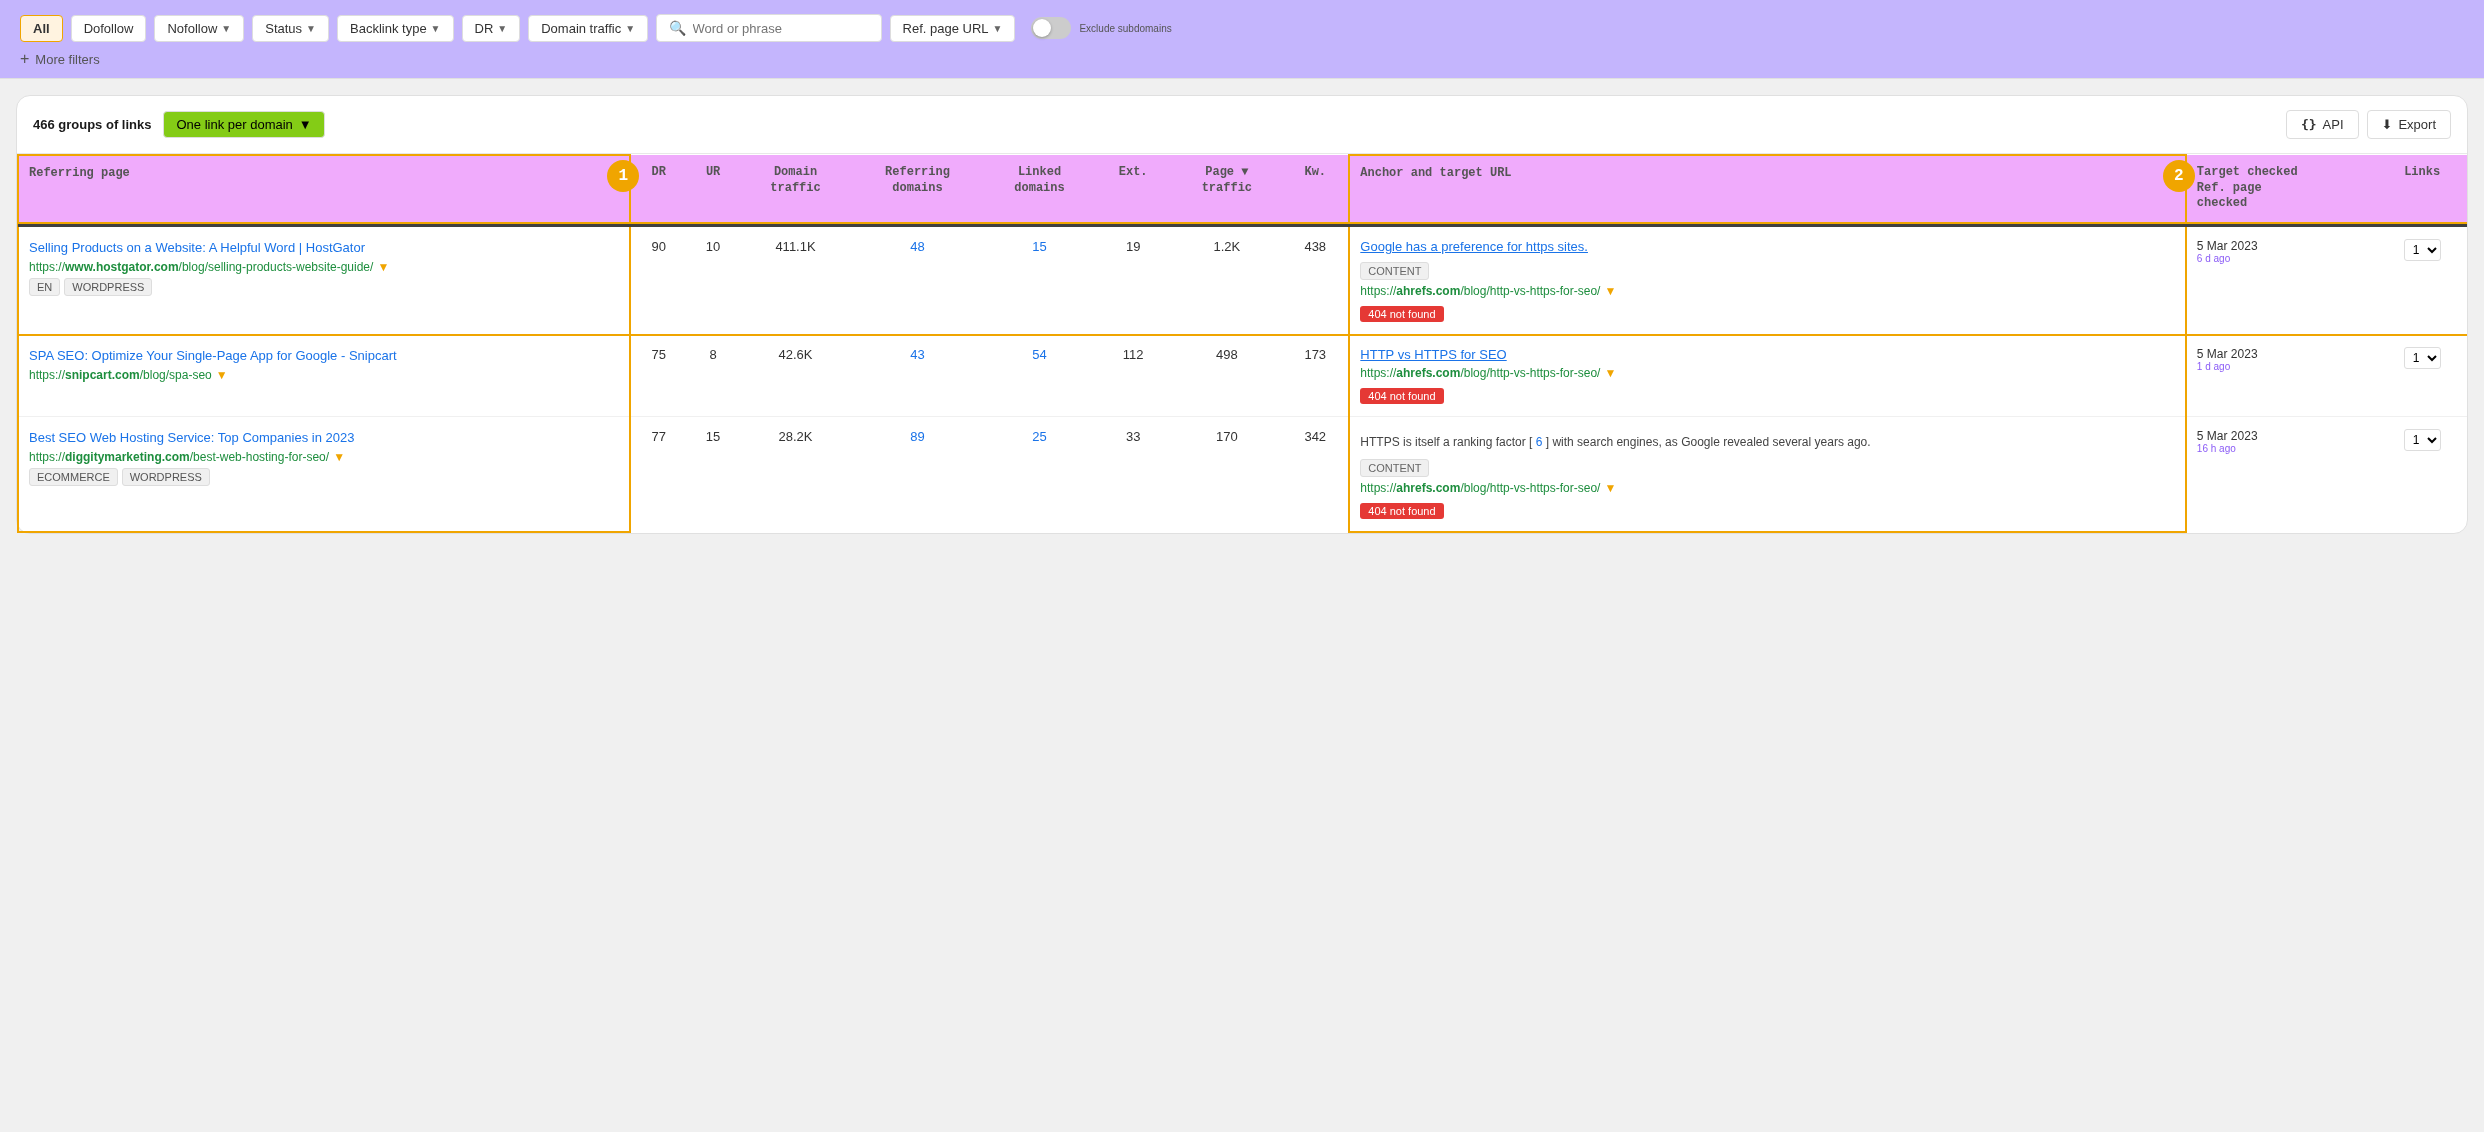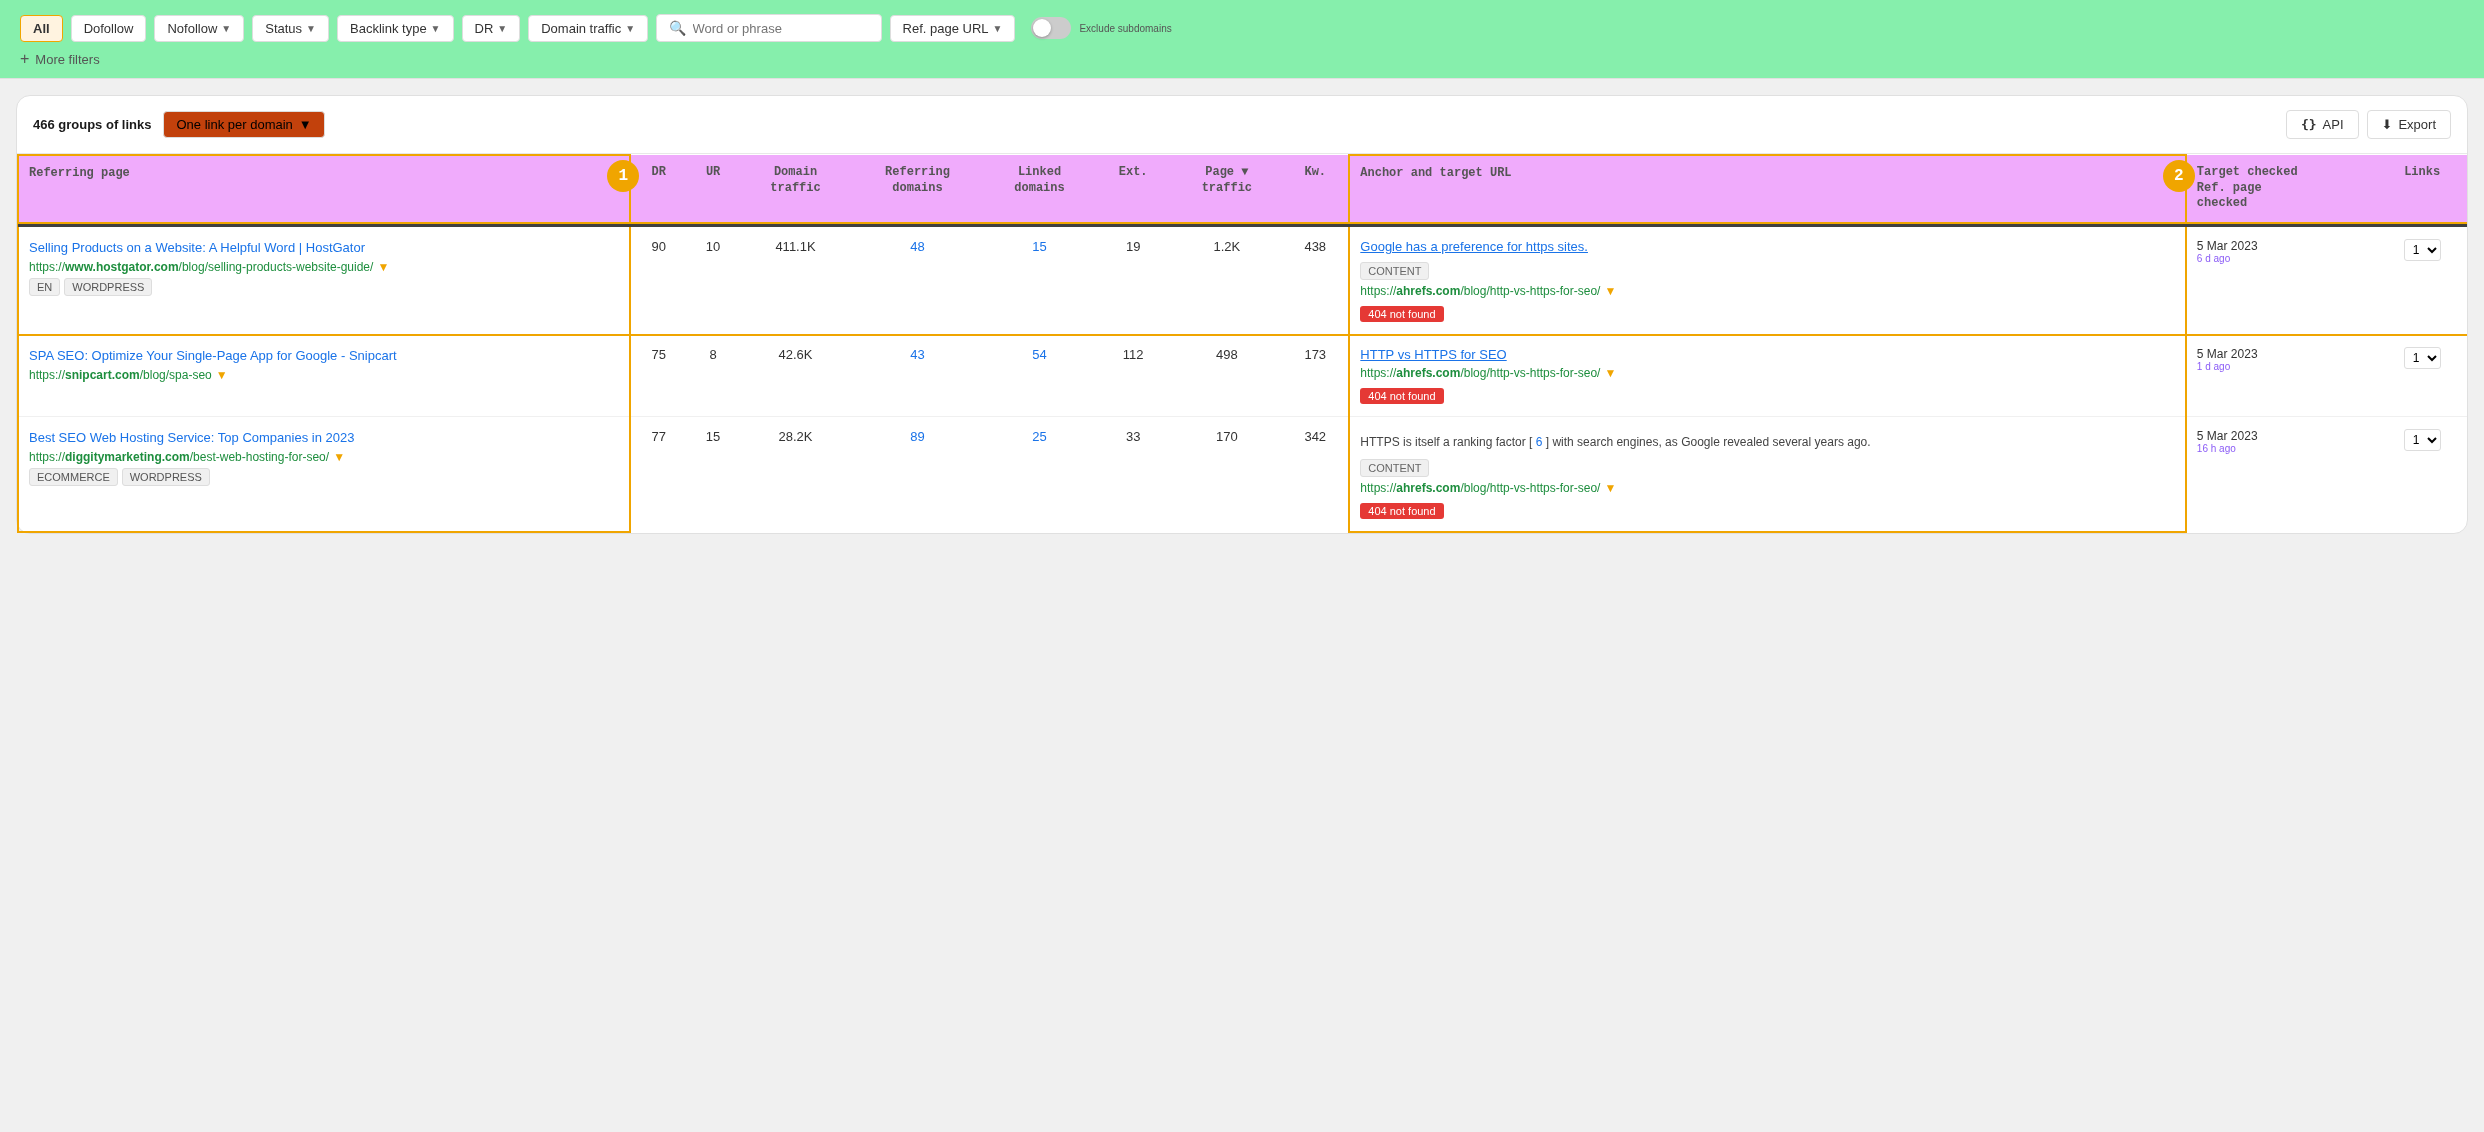--- a/index.html
+++ b/index.html
@@ -9,42 +9,42 @@
 
     
     .header { background: #fff; padding: 14px 20px; display: flex; align-items: center; gap: 16px; border-bottom: 1px solid #e0e0e0; }
     .hamburger { display: flex; flex-direction: column; gap: 4px; cursor: pointer; }
     .hamburger span { display: block; width: 18px; height: 2px; background: #555; }
     .page-title { font-size: 20px; font-weight: 700; color: #1a1a1a; }
     .help-icon { width: 18px; height: 18px; border-radius: 50%; border: 2px solid #999; display: flex; align-items: center; justify-content: center; font-size: 11px; color: #999; font-weight: 700; cursor: pointer; }
     .how-to-use { color: #666; font-size: 14px; cursor: pointer; }
 
     
-    .filter-bar { background: #86efac; padding: 14px 20px 10px; border-bottom: 1px solid #e0e0e0; }
+    .filter-bar { background: #c4b5fd; padding: 14px 20px 10px; border-bottom: 1px solid #e0e0e0; }
     .filter-row { display: flex; align-items: center; gap: 8px; flex-wrap: wrap; }
     .filter-btn { display: flex; align-items: center; gap: 4px; padding: 5px 12px; border: 1px solid #ddd; border-radius: 4px; background: #fff; cursor: pointer; font-size: 13px; color: #333; white-space: nowrap; }
     .filter-btn.active { background: #fff3e0; border-color: #f0a500; color: #333; font-weight: 600; }
     .filter-btn .chevron { font-size: 10px; color: #666; }
     .search-box { display: flex; align-items: center; gap: 6px; padding: 5px 12px; border: 1px solid #ddd; border-radius: 4px; background: #fff; min-width: 180px; }
     .search-box input { border: none; outline: none; font-size: 13px; color: #999; width: 100%; background: transparent; }
     .search-icon { color: #aaa; font-size: 14px; }
     .toggle-wrapper { display: flex; align-items: center; gap: 8px; margin-left: 8px; }
     .toggle { width: 40px; height: 22px; background: #ccc; border-radius: 11px; position: relative; cursor: pointer; }
     .toggle-knob { width: 18px; height: 18px; background: #fff; border-radius: 50%; position: absolute; top: 2px; left: 2px; box-shadow: 0 1px 3px rgba(0,0,0,0.3); }
     .toggle-label { font-size: 10px; color: #555; }
     .more-filters { display: flex; align-items: center; gap: 6px; margin-top: 8px; cursor: pointer; color: #555; font-size: 13px; }
     .plus-icon { font-size: 16px; font-weight: 300; }
 
     
     .table-container { background: #fff; margin: 16px; border-radius: 14px; border: 1px solid #e0e0e0; }
 
     
     .table-toolbar { display: flex; align-items: center; justify-content: space-between; padding: 14px 16px; border-bottom: 1px solid #e8e8e8; }
     .groups-info { font-size: 13px; font-weight: 600; color: #1a1a1a; }
-    .domain-selector { display: flex; align-items: center; gap: 6px; padding: 5px 12px; border: 1px solid #ddd; border-radius: 4px; font-size: 13px; cursor: pointer; background: #c2410c; }
+    .domain-selector { display: flex; align-items: center; gap: 6px; padding: 5px 12px; border: 1px solid #ddd; border-radius: 4px; font-size: 13px; cursor: pointer; background: #84cc16; }
     .toolbar-right { display: flex; gap: 8px; }
     .action-btn { display: flex; align-items: center; gap: 6px; padding: 6px 14px; border: 1px solid #ddd; border-radius: 4px; background: #fff; cursor: pointer; font-size: 13px; color: #333; }
 
     
     .data-table { width: 100%; border-collapse: collapse; }
     .data-table th { padding: 10px 10px; text-align: left; font-size: 12px; font-weight: 600; color: #555; border-bottom: 5px solid #404040; vertical-align: top; white-space: nowrap; background: #f0abfc; font-family: Liberation Mono, monospace; }
     .data-table th.center { text-align: center; }
     .data-table td { padding: 12px 10px; border-bottom: 1px solid #f0f0f0; vertical-align: top; font-size: 13px; }
     .data-table td.center { text-align: center; }
     .data-table tr:last-child td { border-bottom: none; }

